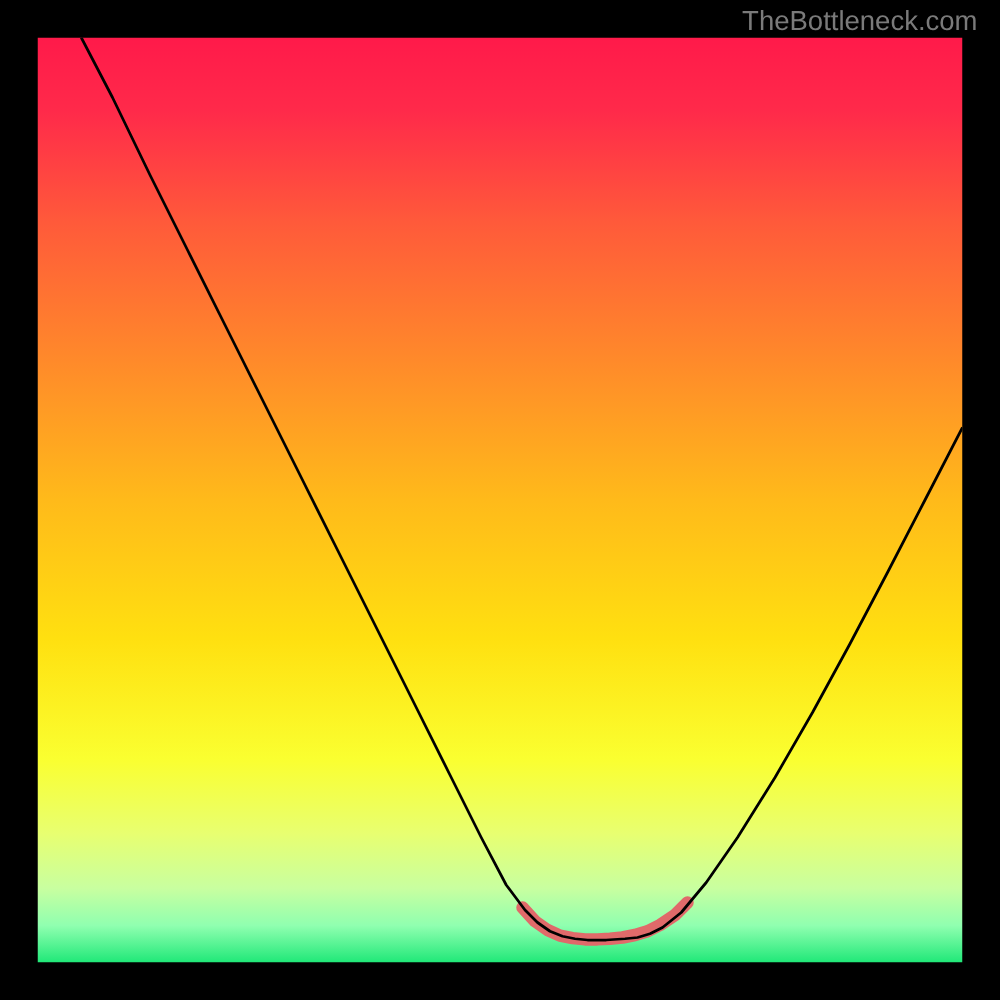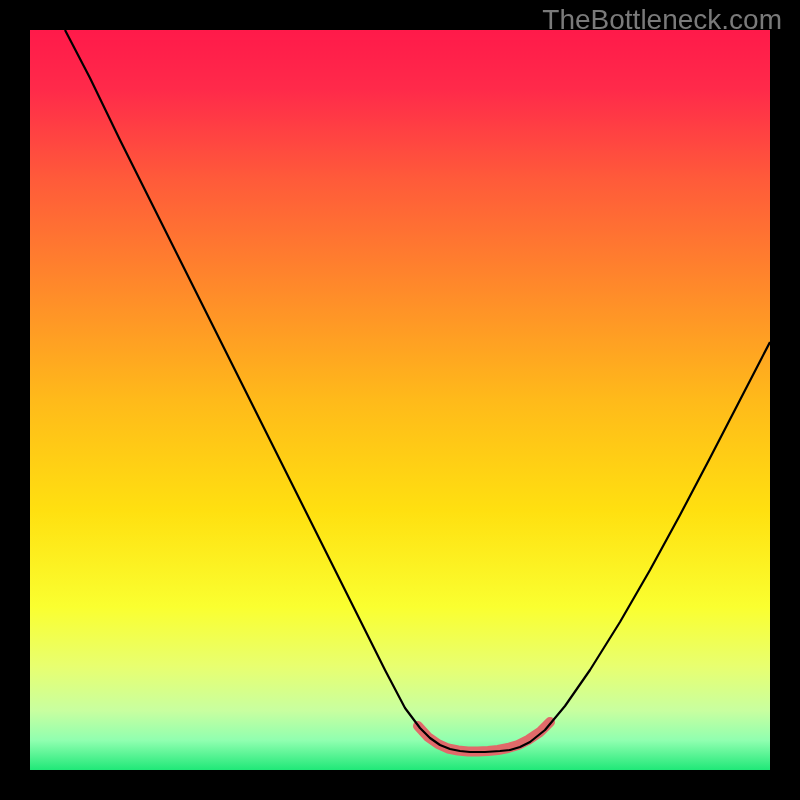--- a/index.html
+++ b/index.html
@@ -8,21 +8,21 @@
   height: 800px;
   background: #000;
   position: relative;
   font-family: Arial, sans-serif;
 }
 .attribution {
   position: absolute;
   top: 4px;
   right: 18px;
   color: #7a7a7a;
-  font-size: 28px;
+  font-size: 22px;
   font-weight: 400;
   z-index: 10;
 }
 .frame {
   position: absolute;
   top: 30px;
   left: 30px;
   width: 740px;
   height: 740px;
   background: #000;

